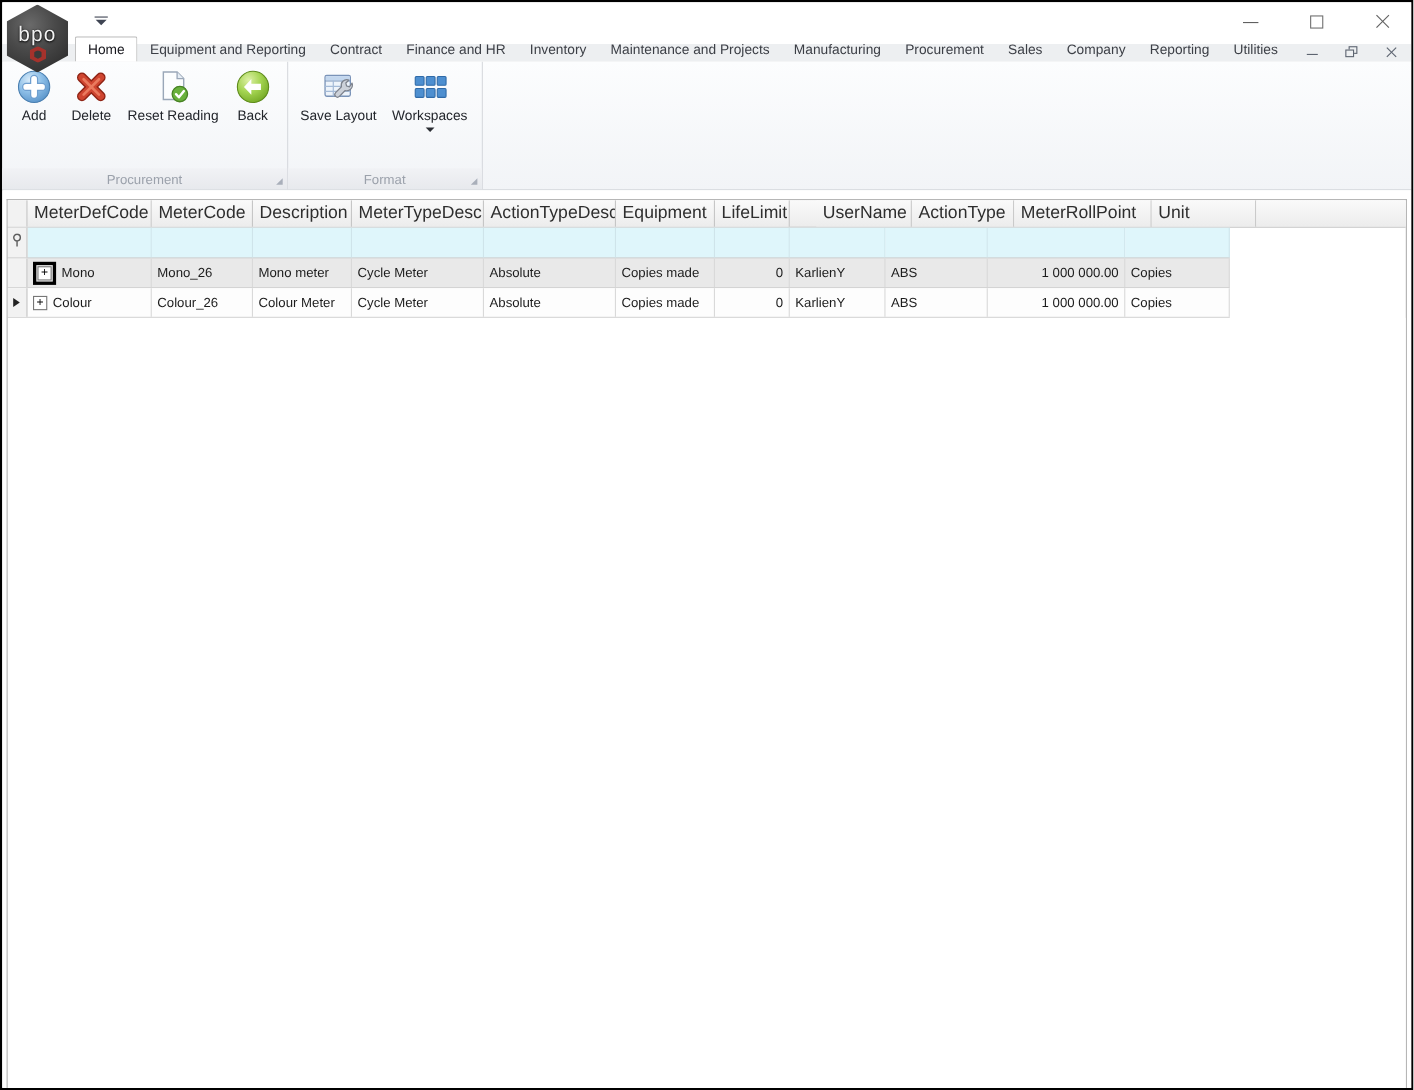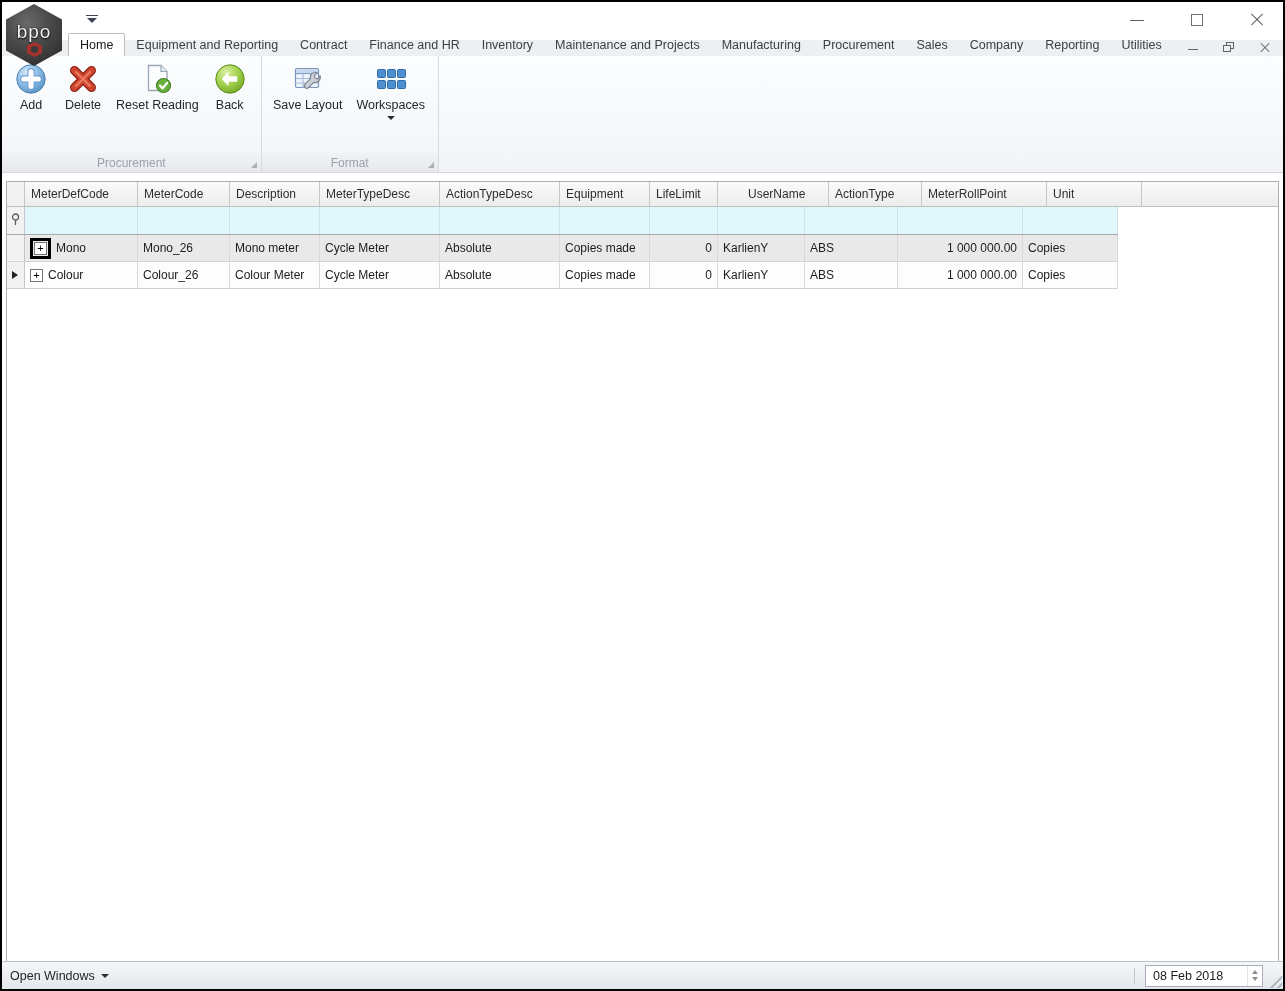--- a/index.html
+++ b/index.html
@@ -112,21 +112,21 @@
       linear-gradient(112deg, transparent 18%, rgba(186,158,212,.38) 42%, rgba(232,220,242,.55) 58%, transparent 74%),
       linear-gradient(98deg, transparent 38%, rgba(172,140,205,.30) 62%, transparent 84%);
   }
 
   
   .grid-wrap { flex:1; display:flex; flex-direction:column; border:1px solid #aeaeae; border-bottom:none; background:#fff; overflow:hidden; }
   .g-row { display:flex; flex:0 0 auto; }
   .g-ind { flex:0 0 18px; width:18px; border-right:1px solid #c6c6c6; background:#f2f2f2; position:relative; }
   .g-header { height:25px; background:linear-gradient(#fafafa,#ececec); border-bottom:1px solid #c0c0c0; }
   .g-hcell {
-    flex:0 0 auto; border-right:1px solid #c6c6c6; font-size:12px; color:#2e2e2e;
+    flex:0 0 auto; border-right:1px solid #c6c6c6; font-size:16px; color:#2e2e2e;
     display:flex; align-items:center; padding:0 6px; white-space:nowrap; overflow:hidden;
     background:linear-gradient(#fafafa,#ececec);
   }
   .g-hfiller { flex:1; background:linear-gradient(#fafafa,#ececec); }
   .g-filter { height:28px; border-bottom:1px solid #a9a9a9; }
   .g-fcell { flex:0 0 auto; background:#dff6fb; border-right:1px solid #cfe4ea; }
   .g-filter .g-ind { display:flex; align-items:center; justify-content:center; background:#f2f2f2; }
   .g-datarow { height:27px; border-bottom:1px solid #d2d2d2; font-size:12px; color:#1c1c1c; }
   .g-cell {
     flex:0 0 auto; border-right:1px solid #d9d9d9; display:flex; align-items:center;
@@ -430,31 +430,14 @@
             <span>1 000 000.00</span>
           </div>
           <div class="g-cell" style="width: 95px;">
             <span>Copies</span>
           </div>
         </div>
         <div class="grid-empty"></div>
       </div>
   </div>
 
-  <div class="statusbar">
-    <div class="openwin">
-      <span>Open Windows</span>
-      <span class="dd"></span>
-    </div>
-    <div class="status-right">
-      <div class="status-sep"></div>
-      <div class="date-editor">
-        <span class="val">08 Feb 2018</span>
-        <span class="spin">
-          <span class="spin-up"></span>
-          <span class="spin-down"></span>
-        </span>
-      </div>
-    </div>
-    <div class="grip"></div>
-  </div>
 
 </div>
 
 </body></html>

